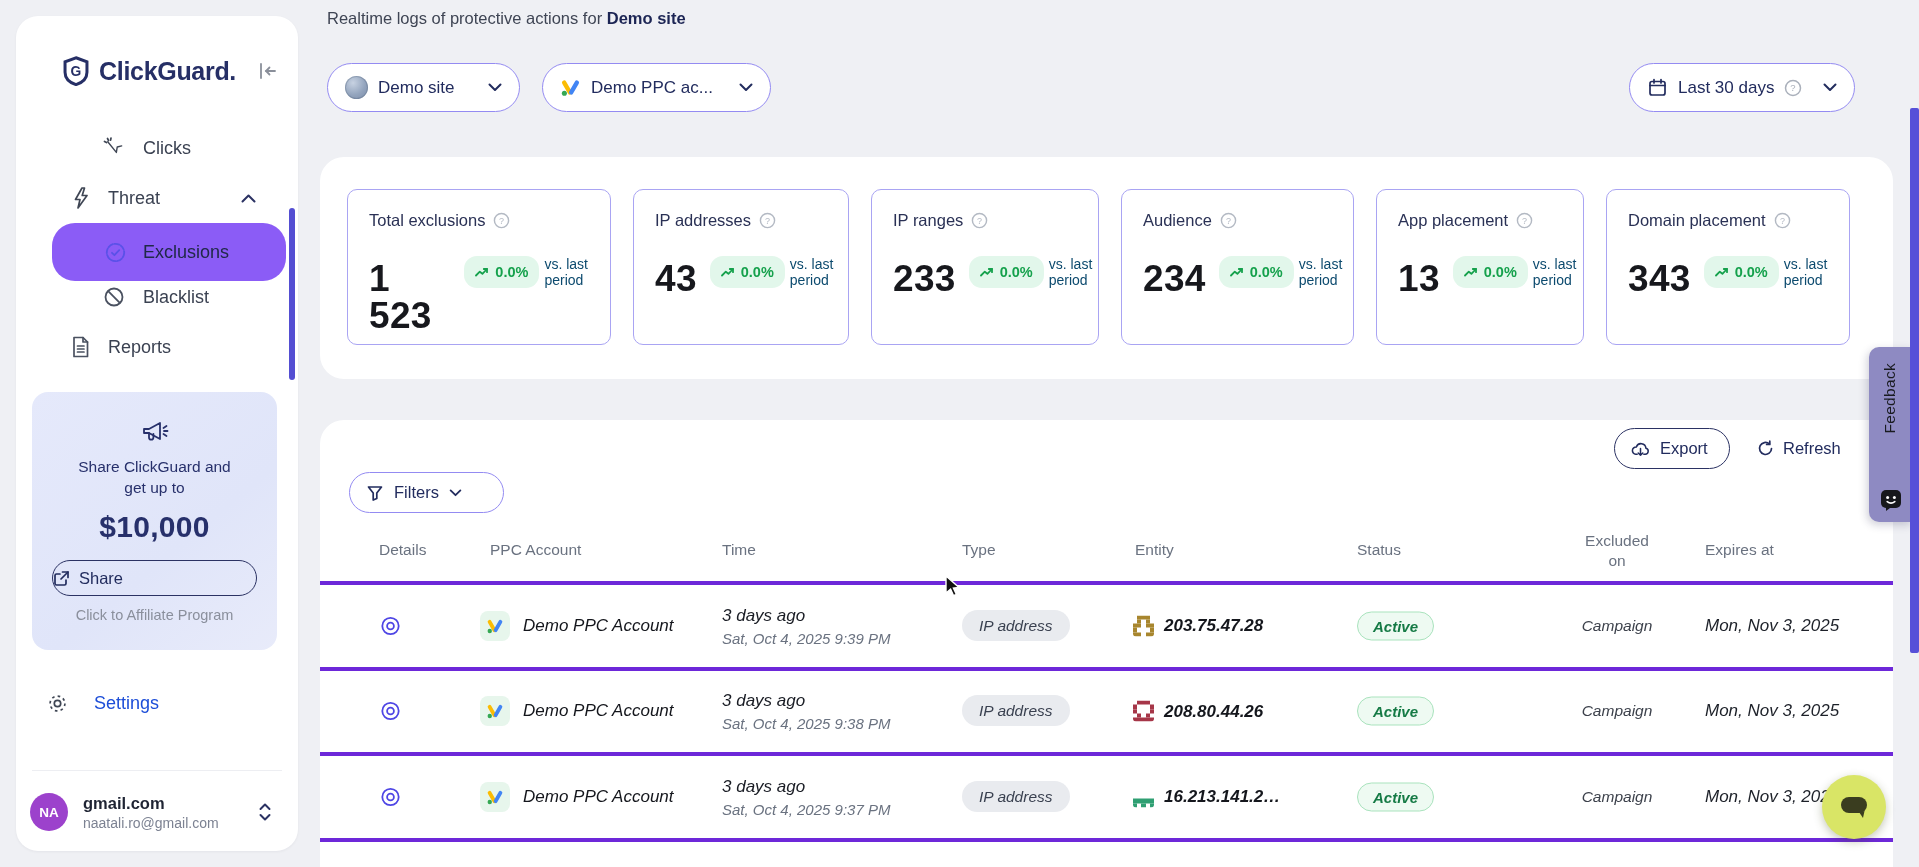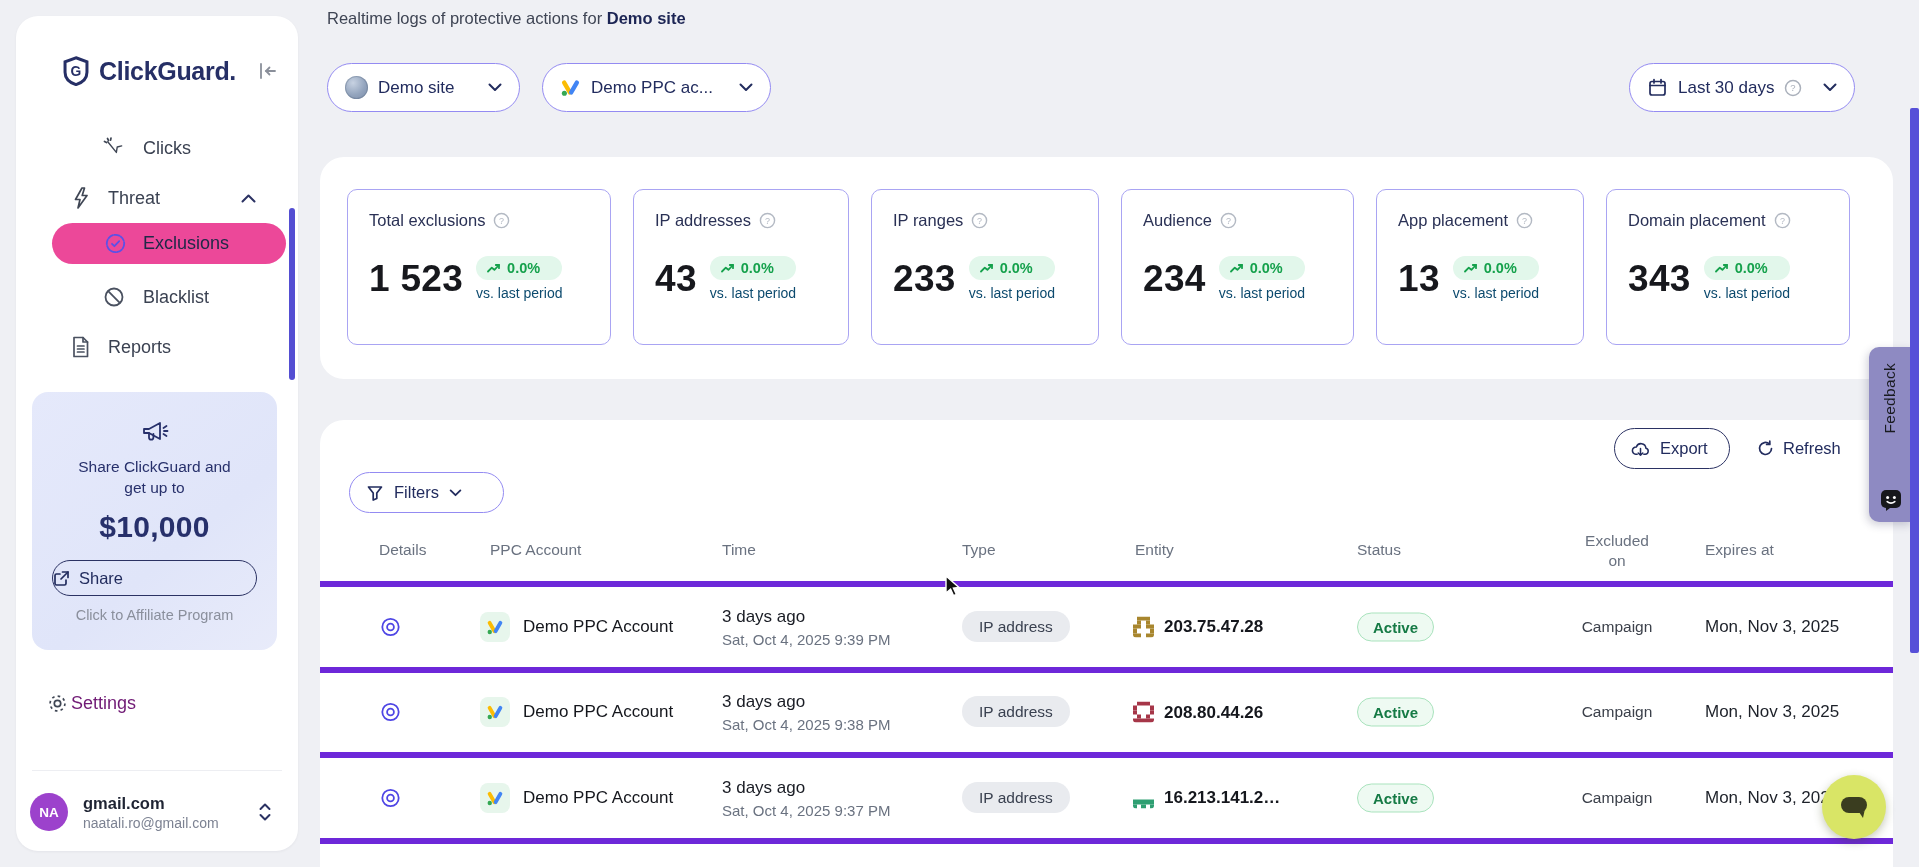--- a/index.html
+++ b/index.html
@@ -10,32 +10,32 @@
   
   .sidebar { position:absolute; left:16px; top:16px; width:282px; height:835px; background:#fff; border-radius:22px; box-shadow:0 1px 3px rgba(16,24,40,.05); }
   .logo-row { position:absolute; left:46px; top:40px; right:20px; display:flex; align-items:center; gap:9px; }
   .brand { font-size:25px; font-weight:800; color:#262f66; letter-spacing:-.3px; }
   .collapse-btn { margin-left:auto; cursor:pointer; }
   .nav-item { position:absolute; left:0; right:0; height:44px; display:flex; align-items:center; cursor:pointer; font-size:18px; color:#3b4252; }
   .nav-item .ni-icon { position:absolute; }
   .nav-item .ni-label { position:absolute; }
   .ni-clicks { top:110px; } .ni-clicks .ni-icon{ left:86px; } .ni-clicks .ni-label{ left:127px; }
   .ni-threat { top:160px; } .ni-threat .ni-icon{ left:54px; } .ni-threat .ni-label{ left:92px; } .ni-threat .chev{ position:absolute; right:42px; }
-  .ni-exclusions { top:207px; height:41px; left:36px; right:12px; background:#ec4899; border-radius:23px; color:#202948; font-weight:500; }
+  .ni-exclusions { top:207px; height:58px; left:36px; right:12px; background:#8b5cf6; border-radius:23px; color:#202948; font-weight:500; }
   .ni-exclusions .ni-icon{ left:52px; } .ni-exclusions .ni-label{ left:91px; }
   .ni-blacklist { top:259px; } .ni-blacklist .ni-icon{ left:87px; } .ni-blacklist .ni-label{ left:127px; }
   .ni-reports { top:309px; } .ni-reports .ni-icon{ left:54px; } .ni-reports .ni-label{ left:92px; }
   .side-thumb { position:absolute; left:273px; top:192px; width:6px; height:172px; background:#544ed2; border-radius:3px; }
   .promo { position:absolute; left:16px; right:21px; top:376px; height:258px; border-radius:16px; background:linear-gradient(140deg,#e5e9fb 0%,#e0e5f9 60%,#e8ebfa 100%); text-align:center; color:#27306b; }
   .promo .mega { margin:26px auto 10px; width:30px; }
   .promo-line { font-size:15.5px; font-weight:500; line-height:21px; }
   .promo-amount { font-size:30px; font-weight:700; margin-top:12px; letter-spacing:.3px; }
   .share-btn { margin:16px auto 0; width:205px; height:36px; border:1.5px solid #2b3263; border-radius:18px; background:transparent; display:flex; align-items:center; justify-content:flex-start; gap:9px; font-size:16.5px; color:#222c5e; font-weight:500; cursor:pointer; }
   .affiliate { margin-top:11px; font-size:14.5px; color:#8a8f9c; cursor:pointer; }
-  .settings-row { position:absolute; left:30px; top:676px; display:flex; align-items:center; gap:2px; font-size:18px; color:#701a75; cursor:pointer; }
+  .settings-row { position:absolute; left:30px; top:676px; display:flex; align-items:center; gap:25px; font-size:18px; color:#1d4ed8; cursor:pointer; }
   .side-divider { position:absolute; left:16px; right:16px; top:754px; height:1px; background:#edeef2; }
   .user-row { position:absolute; left:14px; right:14px; top:767px; height:58px; display:flex; align-items:center; cursor:pointer; }
   .avatar { width:38px; height:38px; border-radius:50%; background:#9c42cc; color:#fff; font-size:13.5px; font-weight:600; display:flex; align-items:center; justify-content:center; }
   .user-meta { margin-left:15px; }
   .user-name { font-size:16.5px; font-weight:700; color:#1f2433; }
   .user-email { font-size:14px; color:#7c8292; margin-top:2px; }
   .user-switch { margin-left:auto; margin-right:12px; }
 
   
   .subtitle { position:absolute; left:327px; top:9px; font-size:16.5px; color:#3f4554; }
@@ -48,38 +48,38 @@
   .globe { width:23px; height:23px; border-radius:50%; background:radial-gradient(circle at 35% 30%, #c7d2e2 0%, #93a4bd 55%, #7a8ca8 100%); box-shadow:inset 0 0 0 1px rgba(90,105,130,.35); }
 
   
   .panel-stats { position:absolute; left:320px; top:157px; width:1573px; height:222px; background:#fff; border-radius:24px; display:flex; gap:22px; padding:32px 0 0 27px; }
   .stat-card { height:156px; border:1.6px solid #a9a4f3; border-radius:10px; padding:21px 0 0 21px; background:#fff; }
   .stat-card:nth-child(1){width:264px} .stat-card:nth-child(2){width:216px} .stat-card:nth-child(3){width:228px}
   .stat-card:nth-child(4){width:233px} .stat-card:nth-child(5){width:208px} .stat-card:nth-child(6){width:244px}
   .stat-head { display:flex; align-items:center; gap:8px; font-size:16.5px; color:#2a3155; font-weight:500; }
   .stat-body { margin-top:30px; display:flex; align-items:flex-start; gap:13px; }
   .stat-value { font-size:37px; font-weight:700; color:#17181d; line-height:1; letter-spacing:.3px; }
-  .stat-right { display:flex; flex-direction:column; gap:5px; margin-top:-4px; }
+  .stat-right { display:flex; gap:5px; margin-top:-4px; }
   .delta-badge { display:inline-flex; align-items:center; gap:6px; background:#e2f7eb; color:#15a14c; font-size:14.5px; font-weight:600; padding:4px 11px; border-radius:13px; }
   .period { color:#0c4a6e; font-size:14px; }
 
   
   .panel-table { position:absolute; left:320px; top:420px; width:1573px; height:540px; background:#fff; border-radius:24px; }
   .tb-pill { position:absolute; top:8px; height:41px; border:1.6px solid #948bf2; border-radius:22px; background:#fff; display:flex; align-items:center; padding:0 16px; gap:10px; font-size:16.5px; font-weight:500; color:#222c5e; cursor:pointer; }
   .tb-filters { left:29px; width:155px;margin-top:44px; }
   .tb-columns { left:201px; width:168px; }
   .tb-export { left:1294px; width:116px; border-color:#2b3263; }
   .tb-refresh { position:absolute; top:8px; left:1437px; height:41px; display:flex; align-items:center; gap:9px; font-size:16.5px; font-weight:500; color:#222c5e; cursor:pointer; }
   .th { position:absolute; top:121px; font-size:15.5px; color:#6a7280; }
   .th-details{left:59px} .th-account{left:170px} .th-time{left:402px} .th-type{left:642px}
   .th-entity{left:815px} .th-status{left:1037px}
   .th-excluded{left:1242px; width:110px; top:111px; text-align:center; line-height:20px;}
   .th-expires{left:1385px}
   .rows { position:absolute; top:161px; left:0; width:100%; }
-  .t-row { position:relative; height:85.5px; border-top:6px solid #6d28d9; }
+  .t-row { position:relative; height:85.5px; border-top:4px solid #6d28d9;font-style:italic; }
   .cell { position:absolute; top:50%; transform:translateY(-50%); }
   .c-details{ left:60px; cursor:pointer; }
   .c-account{ left:160px; display:flex; align-items:center; gap:13px; }
   .ads-chip{ width:30px; height:30px; border-radius:8px; background:#e7f6ec; display:flex; align-items:center; justify-content:center; }
   .acct-label{ font-size:17px; color:#14161c; font-weight:500; }
   .c-time{ left:402px; }
   .time-rel{ font-size:17px; color:#191c24; font-weight:500; }
   .time-full{ font-size:15px; color:#6a7280; margin-top:4px; }
   .c-type{ left:642px; }
   .type-pill{ background:#e9ebef; border-radius:18px; padding:7px 17px; font-size:15.5px; color:#3a4150; }

